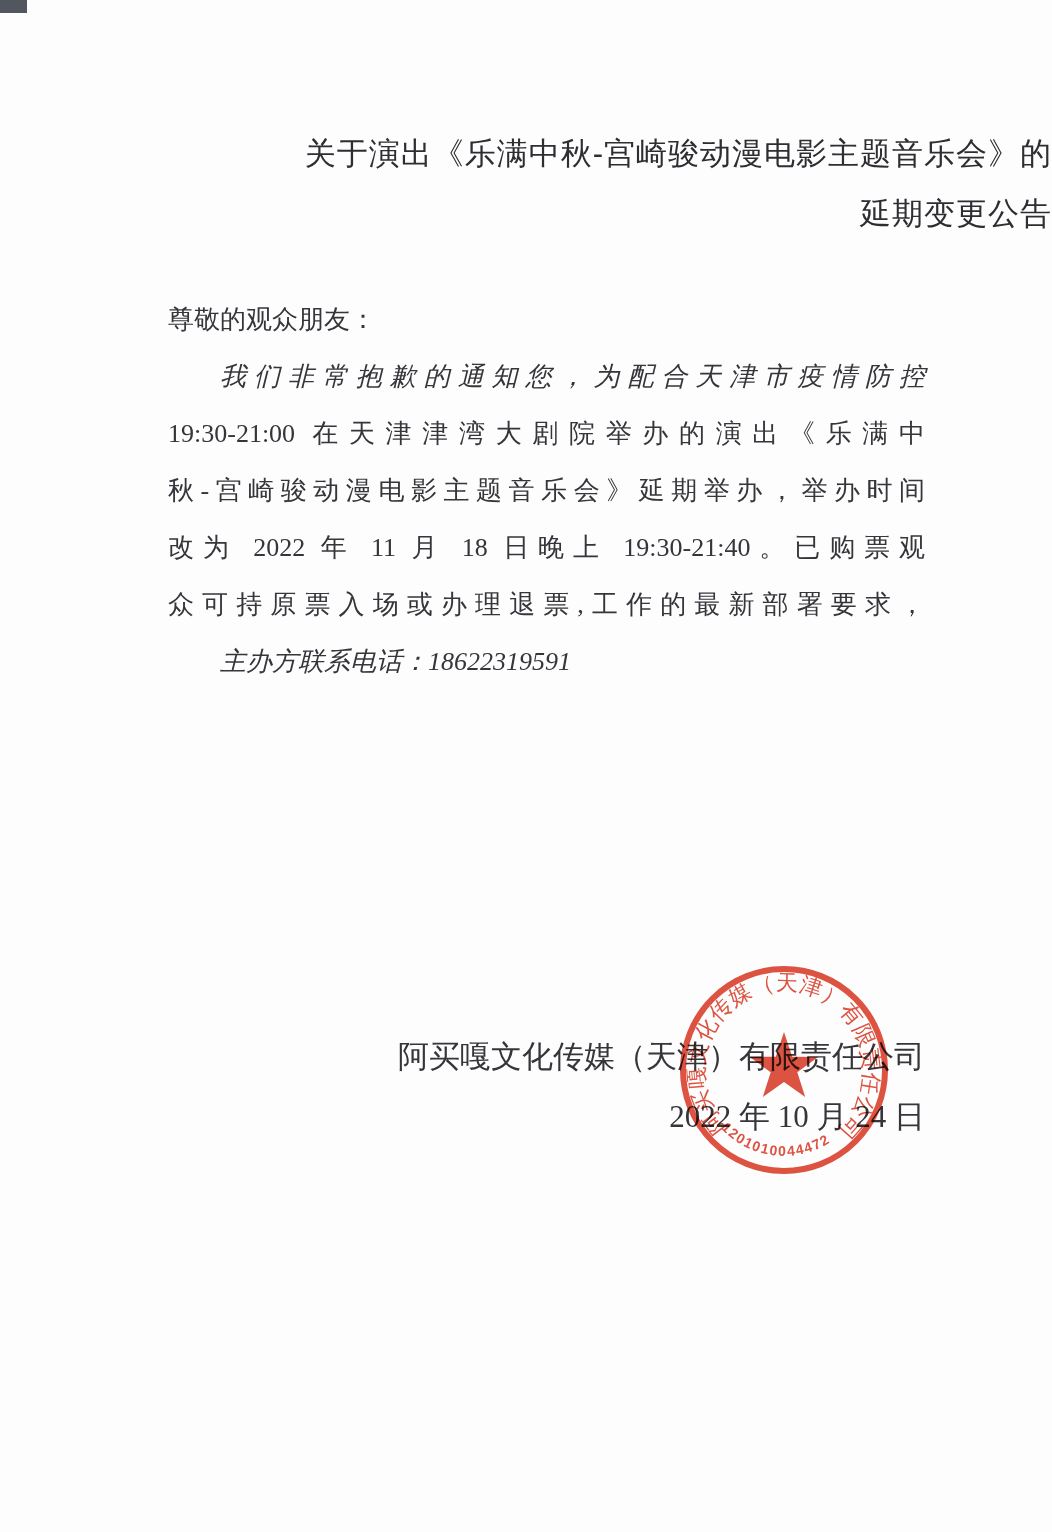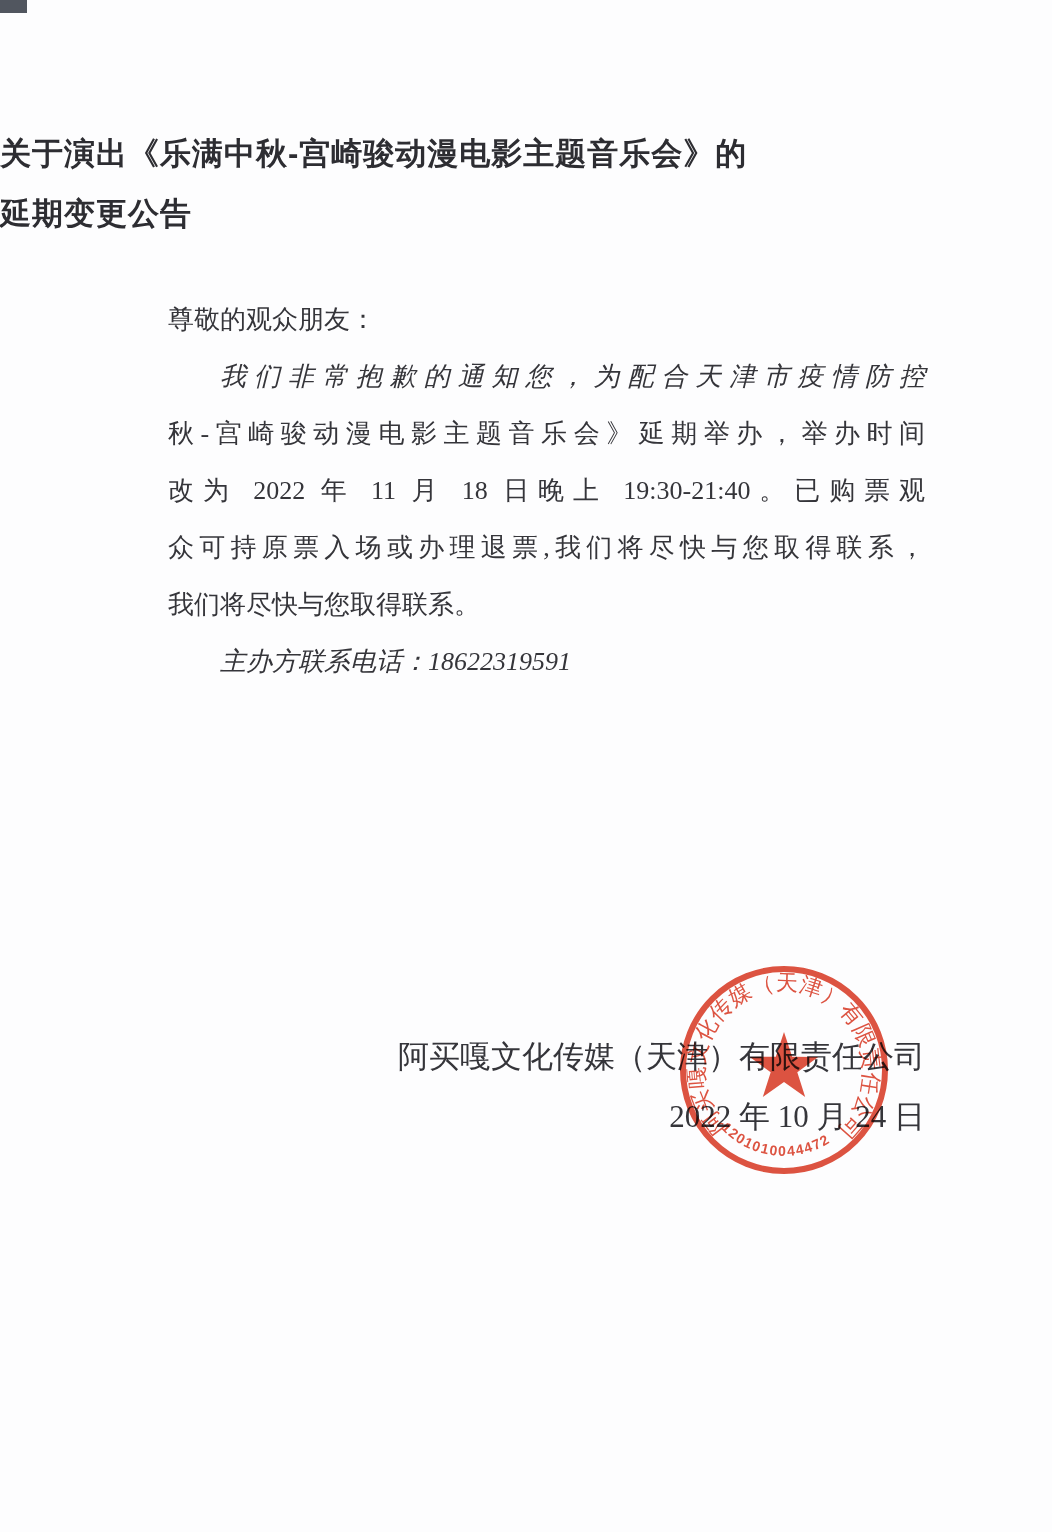--- a/index.html
+++ b/index.html
@@ -12,23 +12,23 @@
     font-family: "Liberation Serif", "DejaVu Serif", serif;
     color: var(--ink, #35353a);
   }
   .scan-artifact {
     position: absolute; left: 0; top: 0;
     width: 27px; height: 13px;
     background: #51565f;
   }
   .title {
     position: absolute; top: 124px; left: 0; width: 100%;
-    text-align: left;
+    text-align: right;
     font-family: "Liberation Sans", "DejaVu Sans", sans-serif;
-    font-weight: 700;
+    font-weight: 400;
     font-size: 31px;
     line-height: 60px;
     color: #2d2d32;
     letter-spacing: 1px;
   }
   .body {
     position: absolute; top: 291px; left: 168px; width: 757px;
     font-size: 26px;
     line-height: 57px;
     color: var(--ink, #35353a);
@@ -73,24 +73,24 @@
   <div class="scan-artifact"></div>
 
   <div class="title">
     <div class="title-line">关于演出《乐满中秋-宫崎骏动漫电影主题音乐会》的</div>
     <div class="title-line">延期变更公告</div>
   </div>
 
   <div class="body">
       <div class="line">尊敬的观众朋友：</div>
       <div class="line indent justify">我们非常抱歉的通知您，为配合天津市疫情防控</div>
+      <div class="line justify">19:30-21:00 在天津津湾大剧院举办的演出《乐满中</div>
       <div class="line justify">秋-宫崎骏动漫电影主题音乐会》延期举办，举办时间</div>
       <div class="line justify">改为 2022 年 11 月 18 日晚上 19:30-21:40。已购票观</div>
-      <div class="line justify">众可持原票入场或办理退票,我们将尽快与您取得联系，</div>
-      <div class="line">我们将尽快与您取得联系。</div>
+      <div class="line justify">众可持原票入场或办理退票,工作的最新部署要求，</div>
       <div class="line indent">主办方联系电话：18622319591</div>
     </div>
 
   <div class="signature">
     <div class="sig-line">阿买嘎文化传媒（天津）有限责任公司</div>
     <div class="sig-line">2022 年 10 月 24 日</div>
   </div>
 
   <svg class="stamp" viewBox="0 0 220 220" xmlns="http://www.w3.org/2000/svg" xmlns:xlink="http://www.w3.org/1999/xlink">
     <circle class="ring-stroke" cx="110" cy="110" r="101"></circle>

